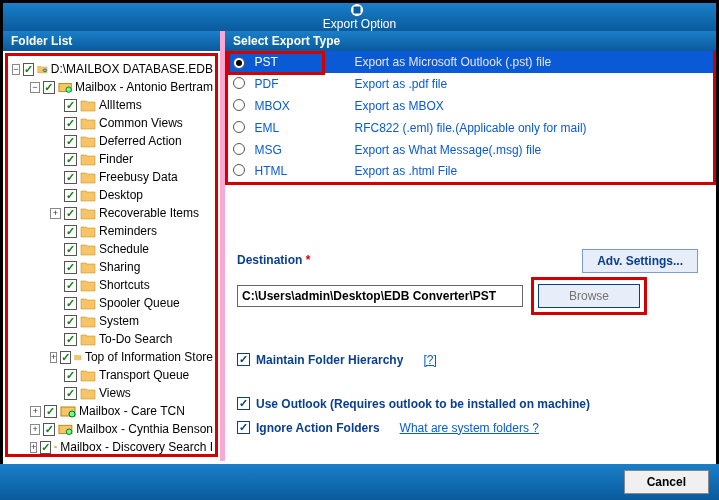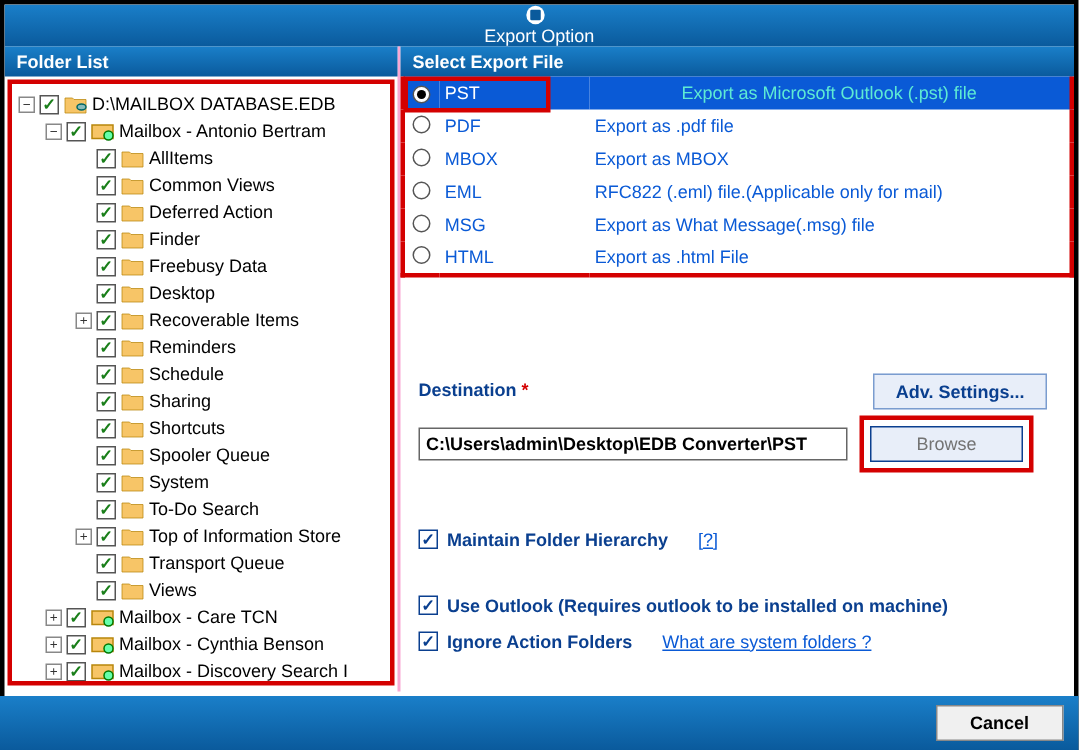--- a/index.html
+++ b/index.html
@@ -1,20 +1,20 @@
 <!DOCTYPE html>
 <html><head>
 <meta charset="utf-8">
 <style>
 * { box-sizing: border-box; margin: 0; padding: 0; font-family: "Segoe UI", Tahoma, sans-serif; font-size: 12px; }
 body { width: 719px; height: 500px; background: #fff; overflow: hidden; border: 3px solid #000; }
 .titlebar { background: linear-gradient(#1a7fc9, #0a5a9c); color: #fff; height: 28px; display: flex; align-items: center; padding: 0 8px; flex-direction: column; }
 .titlebar .icon { width: 16px; height: 16px; margin-right: 6px; }
 .panels { display: flex; height: calc(100% - 64px); }
-.left { width: 264px; border-right: 2px solid #f9a8d4; }
+.left { width: 222px; border-right: 5px solid #f9a8d4; }
 .right { flex: 1; position: relative; }
 .section-header { background: linear-gradient(#1a7fc9, #0a5a9c); color: #fff; padding: 3px 8px; font-weight: bold; font-size: 12px; }
 .tree-wrap { border: 3px solid #d40000; margin: 2px; height: calc(100% - 26px); overflow: auto; position: relative; padding: 4px 2px; }
 .tree-wrap::-webkit-scrollbar { width: 16px; height: 16px; }
 .tree-wrap::-webkit-scrollbar-track { background: #e9e9e9; }
 .tree-wrap::-webkit-scrollbar-thumb { background: #c0c0c0; border: 1px solid #999; }
 .tree-node { display: flex; align-items: center; height: 18px; white-space: nowrap; }
 .expander { width: 11px; height: 11px; border: 1px solid #888; display: flex; align-items: center; justify-content: center; font-size: 9px; line-height: 1; margin-right: 3px; cursor: pointer; color: #333; background: #fff; }
 .expander-space { width: 14px; }
 .checkbox { width: 13px; height: 13px; border: 1px solid #555; margin-right: 3px; display: flex; align-items: center; justify-content: center; background: #fff; cursor: pointer; }
@@ -31,21 +31,21 @@
 .export-table { width: 100%; border-collapse: collapse; border: 3px solid #d40000; border-top: none; }
 .export-table tr { height: 22px; }
 .export-table td { padding: 1px 4px; vertical-align: middle; }
 .export-table tr.selected { background: #0a5ad6; color: #fff; }
 .radio-cell { width: 24px; text-align: center; }
 .radio { width: 12px; height: 12px; border: 1px solid #555; border-radius: 50%; display: inline-flex; align-items: center; justify-content: center; background: #fff; cursor: pointer; }
 .radio.selected::after { content: ''; width: 6px; height: 6px; background: #000; border-radius: 50%; }
 .type-cell { width: 100px; color: #0a5ad6; }
 .selected .type-cell { color: #fff; }
 .desc-cell { color: #0a5ad6; }
-.selected .desc-cell { color: #5eead4; text-align: center; }
+.selected .desc-cell { color: #e5e5e5; }
 .pst-highlight { position: absolute; border: 3px solid #d40000; top: 20px; left: 2px; width: 98px; height: 24px; pointer-events: none; }
 .right-body { padding: 8px 12px; }
 .adv-btn { position: absolute; right: 18px; top: 218px; padding: 4px 14px; border: 1px solid #7a9ccf; background: #e8eef9; cursor: pointer; color: #0a3f8f; font-weight: bold; }
 .dest-label { color: #0a3f8f; font-weight: bold; margin-top: 60px; }
 .dest-label .req { color: #d40000; }
 .dest-row { display: flex; align-items: center; gap: 8px; margin-top: 10px; }
 .dest-input { flex: 0 0 286px; padding: 3px 4px; border: 1px solid #666; font-weight: bold; font-size: 12px; }
 .browse-wrap { border: 3px solid #d40000; padding: 4px; }
 .browse-btn { padding: 4px 30px; border: 1px solid #0a3f8f; background: #e8eef9; cursor: pointer; color: #737373; font-weight: normal; }
 .chk-row { display: flex; align-items: center; margin-top: 16px; color: #0a3f8f; font-weight: bold; }
@@ -254,21 +254,21 @@
         <svg class="mailbox-icon" viewBox="0 0 16 14">
             <rect x="1" y="3" width="14" height="9" fill="#f7c567" stroke="#b8860b"></rect>
             <circle cx="12" cy="10" r="3" fill="#6fa" stroke="#070"></circle>
           </svg>
         <span class="node-label">Mailbox - Discovery Search I</span>
       </div>
     </div>
   </div>
 
   <div class="right">
-    <div class="section-header">Select Export File</div>
+    <div class="section-header">Select Export Type</div>
     <table class="export-table">
       <tbody id="export-rows">
           <tr class="selected">
             <td class="radio-cell"><span class="radio selected"></span></td>
             <td class="type-cell">PST</td>
             <td class="desc-cell">Export as Microsoft Outlook (.pst) file</td>
           </tr>
           <tr>
             <td class="radio-cell"><span class="radio"></span></td>
             <td class="type-cell">PDF</td>

